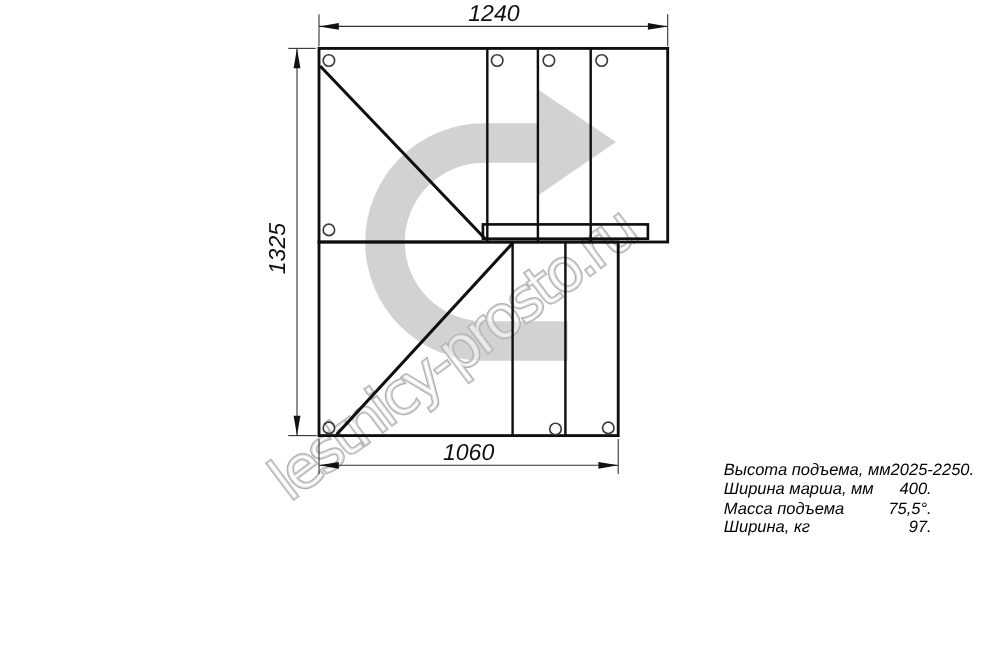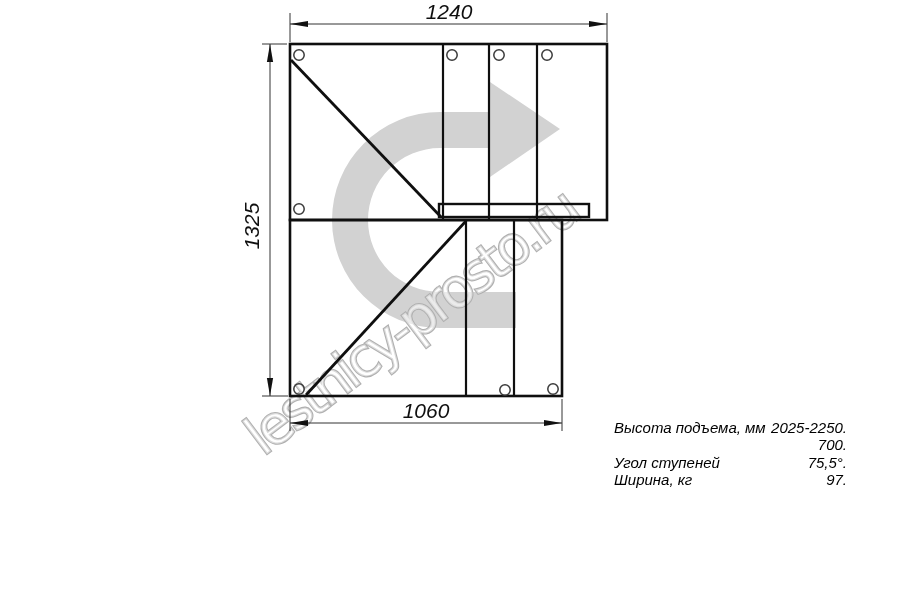--- a/index.html
+++ b/index.html
@@ -6,21 +6,21 @@
   #canvas{
     position:relative;width:900px;height:600px;background:#ffffff;overflow:hidden;
     font-family:"Liberation Sans",sans-serif;
   }
   #plan-svg{position:absolute;left:0;top:0;}
   
   #spec-table{
     position:absolute;left:614px;top:419px;width:233px;
     font-style:italic;font-size:15px;color:#000;line-height:17.35px;
   }
-  .spec-row{display:flex;height:17.35px;align-items:center;}
+  .spec-row{display:flex;height:17.35px;align-items:center;margin-left:44px;}
   .spec-label{white-space:nowrap;}
   .spec-value{margin-left:auto;text-align:right;white-space:nowrap;}
 </style>
 </head>
 <body>
 
 <div id="canvas">
 
   <svg id="plan-svg" width="900" height="600" viewBox="0 0 900 600">
 
@@ -90,24 +90,25 @@
       <text x="426" y="418">1060</text>
     </g>
   </svg>
 
   <div id="spec-table">
     <div class="spec-row">
       <span class="spec-label">Высота подъема, мм</span>
       <span class="spec-value">2025-2250.</span>
     </div>
     <div class="spec-row">
-      <span class="spec-value">700.</span>
+      <span class="spec-label">Ширина марша, мм</span>
+      <span class="spec-value">400.</span>
     </div>
     <div class="spec-row">
-      <span class="spec-label">Угол ступеней</span>
+      <span class="spec-label">Масса подъема</span>
       <span class="spec-value">75,5°.</span>
     </div>
     <div class="spec-row">
       <span class="spec-label">Ширина, кг</span>
       <span class="spec-value">97.</span>
     </div>
   </div>
 
 </div>
 

